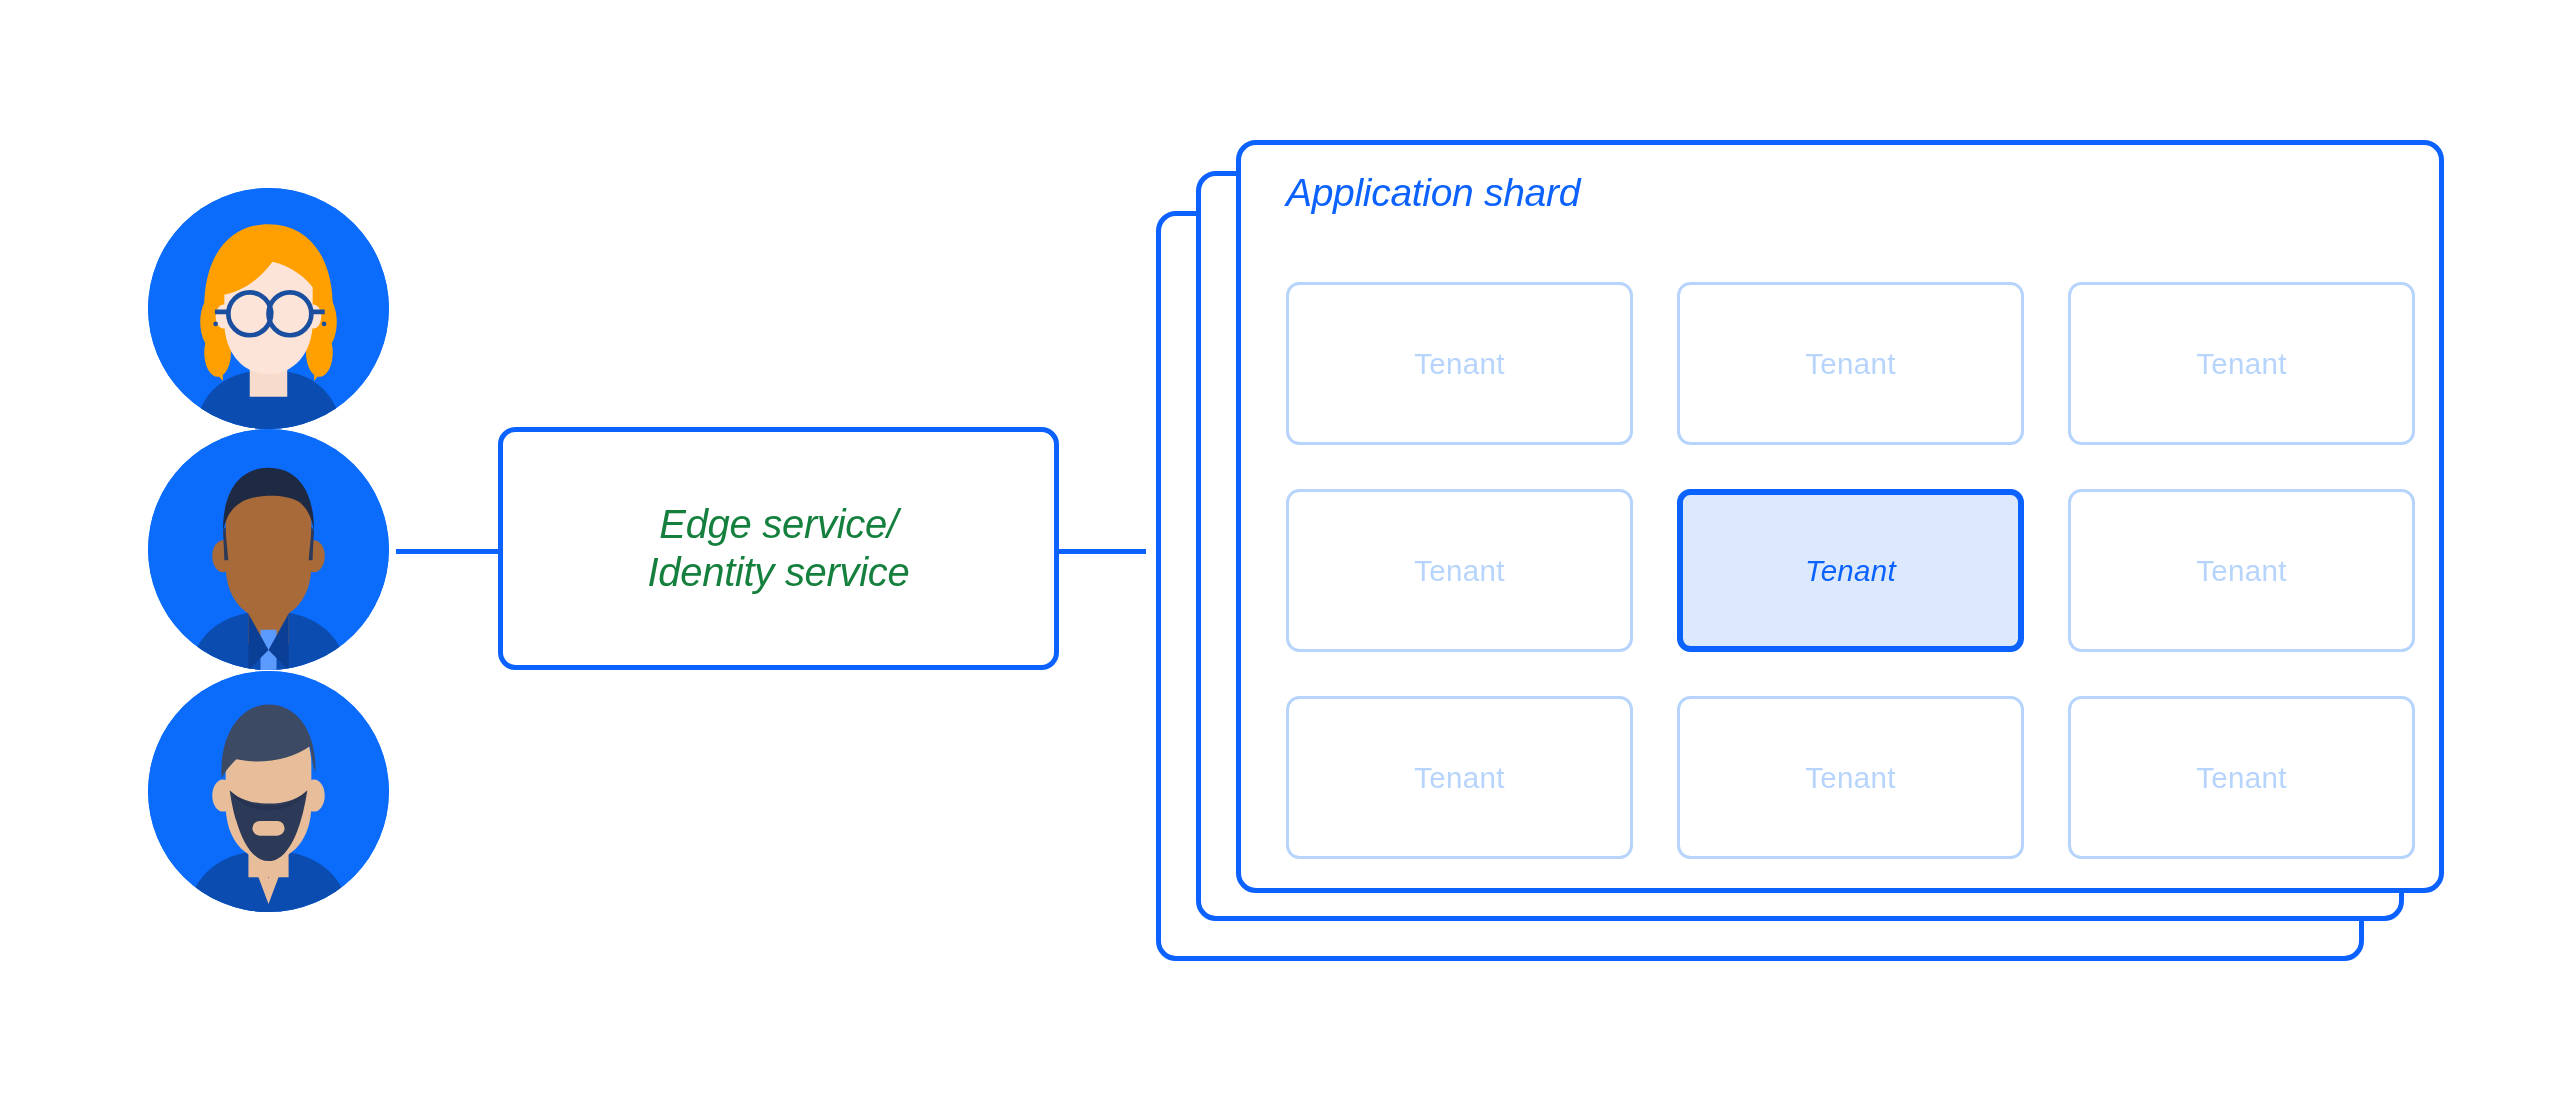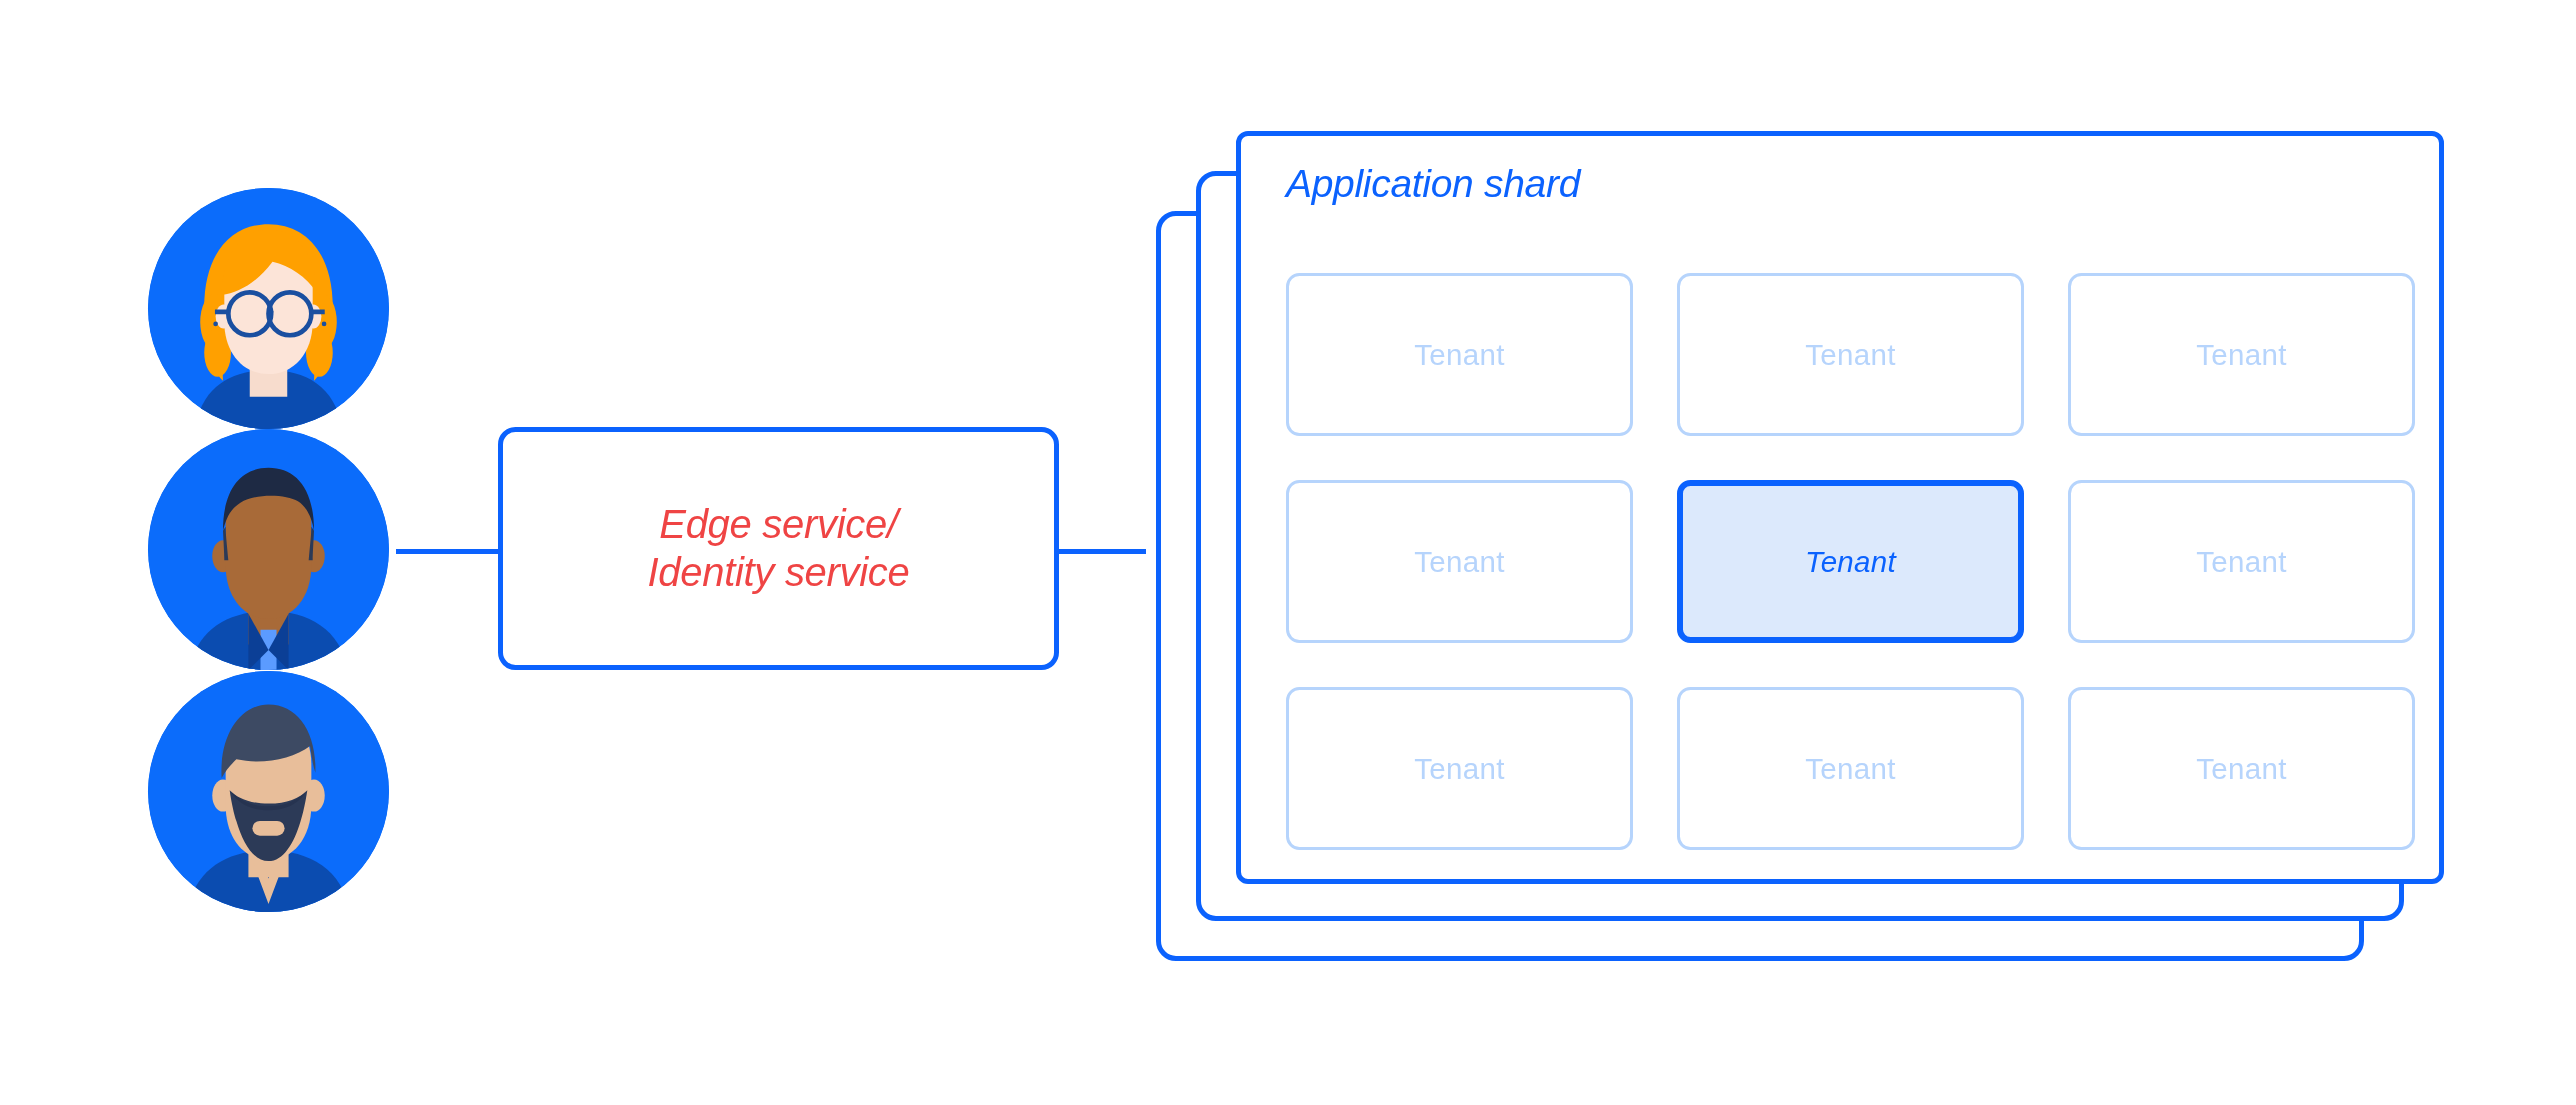--- a/index.html
+++ b/index.html
@@ -52,21 +52,21 @@
     box-sizing: border-box;
     border: 5.4px solid #0B62FE;
     border-radius: 17.4px;
     background: #ffffff;
     display: flex;
     align-items: center;
     justify-content: center;
     z-index: 3;
   }
   #edge-service-label {
-    color: #ef4444;
+    color: #15803d;
     font-style: italic;
     font-size: 40px;
     line-height: 1.18;
     text-align: center;
     font-weight: 400;
     letter-spacing: -0.3px;
   }
   #edge-service-label .ln { display: block; white-space: nowrap; }
 
   
@@ -76,26 +76,26 @@
     border: 5.4px solid #0B62FE;
     border-radius: 20px;
     background: #ffffff;
   }
   #shard-card-back-2 { left: 1156px; top: 211px; width: 1208px; height: 750px; z-index: 1; }
   #shard-card-back-1 { left: 1196px; top: 171px; width: 1208px; height: 750px; z-index: 2; }
 
   #shard-card-front {
     position: absolute;
     left: 1236px;
-    top: 131px;
+    top: 140px;
     width: 1208px;
     height: 753px;
     box-sizing: border-box;
     border: 5.4px solid #0B62FE;
-    border-radius: 12px;
+    border-radius: 20px;
     background: #ffffff;
     z-index: 3;
   }
 
   #shard-title {
     position: absolute;
     left: 45px;
     top: 25.5px;
     color: #0B62FE;
     font-style: italic;

